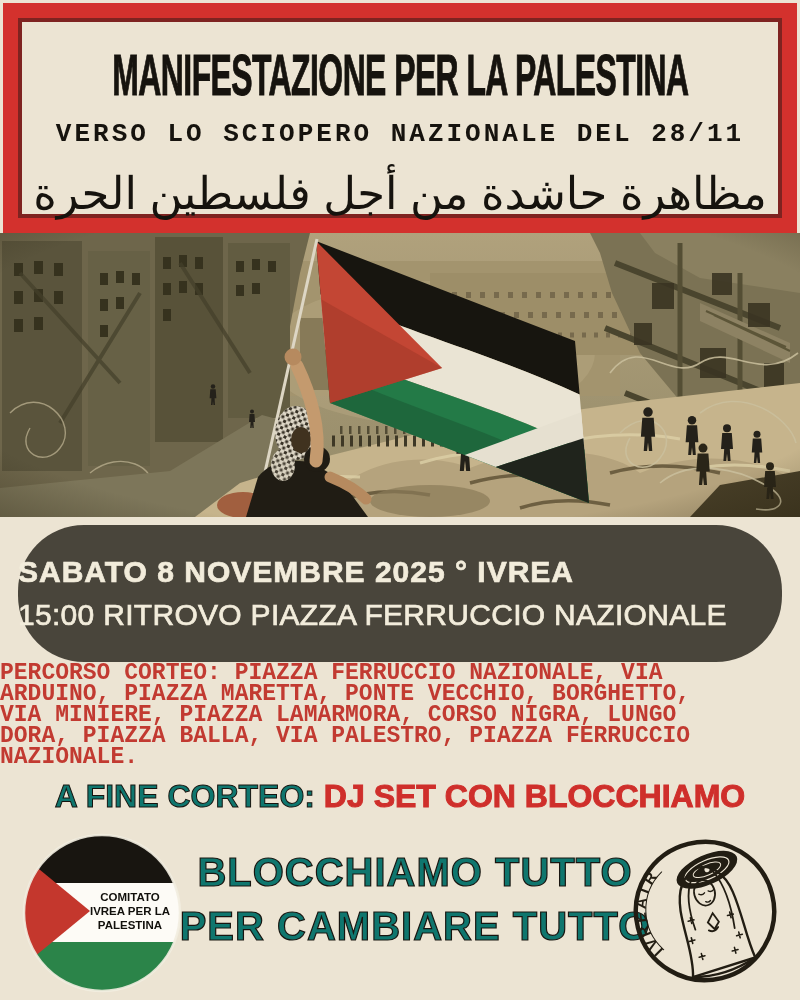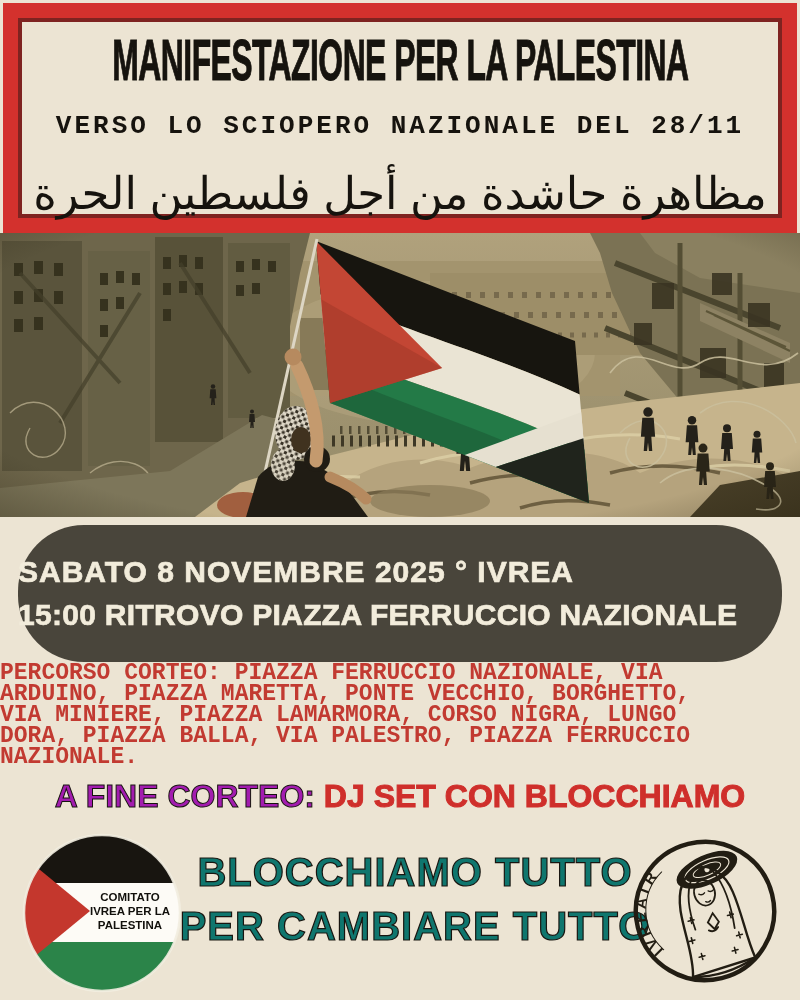--- a/index.html
+++ b/index.html
@@ -2,46 +2,46 @@
 <html><head>
 <meta charset="utf-8">
 <style>
   html,body{margin:0;padding:0}
   body{width:800px;height:1000px;background:#ece4d3;font-family:"Liberation Sans",sans-serif;overflow:hidden}
   .poster{position:relative;width:800px;height:1000px;background:#ece4d3}
 
   
   .topbox{position:absolute;left:3px;top:3px;width:794px;height:230px;box-sizing:border-box;
     border:15px solid #d3312d;box-shadow:inset 0 0 0 4px #7e2320;background:#ece4d3;
-    display:flex;flex-direction:column;align-items:center;justify-content:space-between;padding-top:14px}
+    display:flex;flex-direction:column;align-items:center;justify-content:flex-end;padding-top:14px}
   .title{font-weight:bold;font-size:57px;line-height:1;letter-spacing:-1px;white-space:nowrap;
     color:#16130e;transform:scaleX(.56);transform-origin:center;-webkit-text-stroke:1px #16130e}
   .subtitle{font-family:"Liberation Mono","DejaVu Sans Mono",monospace;font-weight:bold;font-size:26px;
     letter-spacing:3px;color:#16130e;white-space:nowrap;margin-top:15px}
   .arabic{font-family:Liberation Sans, sans-serif;font-size:45px;color:#16130e;margin-top:20px;direction:rtl;line-height:1.1}
 
   
   .photo{position:absolute;left:0;top:233px;width:800px;height:284px}
   .photo svg{display:block}
 
   
   .pill{position:absolute;left:18px;top:525px;width:764px;height:137px;background:#49453b;border-radius:66px;
     display:flex;flex-direction:column;align-items:flex-start;justify-content:center;color:#f2ecdb}
   .pill-line1{font-size:30px;font-weight:bold;letter-spacing:1px;white-space:nowrap;-webkit-text-stroke:.7px #f2ecdb}
-  .pill-line2{font-size:30px;font-weight:bold;letter-spacing:.3px;white-space:nowrap;margin-top:9px;-webkit-text-stroke:.7px #f2ecdb}
+  .pill-line2{font-size:30px;font-weight:normal;letter-spacing:.3px;white-space:nowrap;margin-top:9px;-webkit-text-stroke:.7px #f2ecdb}
 
   
   .route{position:absolute;left:0;top:663px;width:800px;text-align:left;color:#c23a31;
     font-family:"Liberation Mono","DejaVu Sans Mono",monospace;font-weight:bold;font-size:23px;line-height:21px}
   .route span{display:block;white-space:nowrap}
 
   
   .fine{position:absolute;left:0;top:778px;width:800px;text-align:center;font-size:32px;line-height:36px;
     font-weight:bold;white-space:nowrap;-webkit-text-stroke:1px currentColor}
-  .fine .prefix{color:#a21caf;-webkit-text-stroke:1px #16130e}
+  .fine .prefix{color:#0f766e;-webkit-text-stroke:1px #16130e}
   .fine .dj{color:#cf2f2b;-webkit-text-stroke:1px #cf2f2b}
 
   
   .committee{position:absolute;left:22px;top:833px;width:160px;height:160px}
   .slogan{position:absolute;left:170px;top:851px;width:490px;text-align:center;color:#0f766e;font-weight:bold}
   .slogan div{font-size:40px;line-height:42px;letter-spacing:1px;white-space:nowrap;-webkit-text-stroke:1.2px #181510}
   .slogan .l2{margin-top:12px}
   .stamp{position:absolute;left:625px;top:832px;width:160px;height:158px}
 </style>
 </head>

